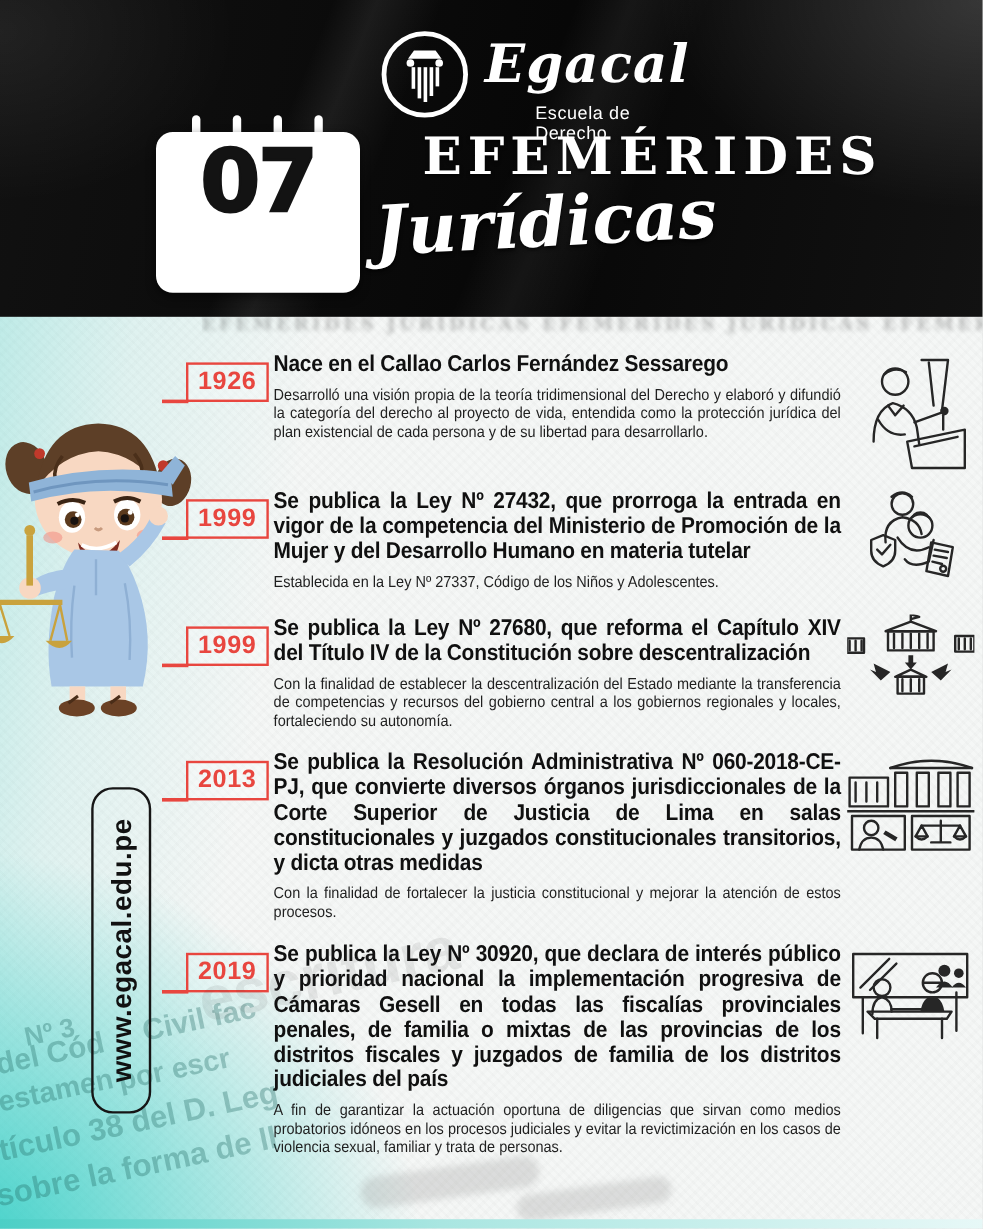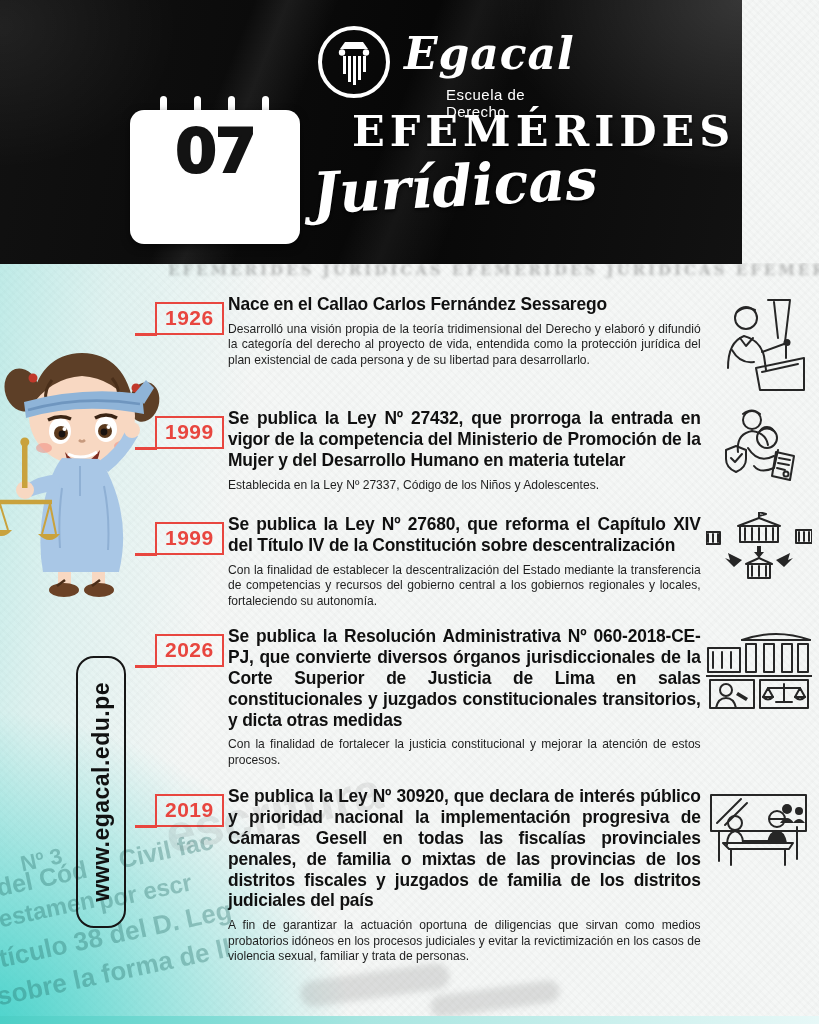--- a/index.html
+++ b/index.html
@@ -8,40 +8,40 @@
     background-color:#f5f7f6;
     font-family:"Liberation Sans",sans-serif;
     background-image:
       radial-gradient(620px 540px at -4% 102%, rgba(44,205,196,0.9), rgba(44,205,196,0) 62%),
       linear-gradient(100deg, rgba(98,214,206,0.45), rgba(98,214,206,0.15) 16%, rgba(98,214,206,0) 32%),
       repeating-linear-gradient(45deg, rgba(0,0,0,0.016) 0 2px, transparent 2px 5px),
       repeating-linear-gradient(-45deg, rgba(0,0,0,0.012) 0 3px, transparent 3px 7px);
   }
   
   .header{
-    position:absolute;left:0;top:0;width:742px;height:264px;
+    position:absolute;left:0;top:0;width:819px;height:264px;
     background:
       radial-gradient(60% 120% at 100% 0%, rgba(255,255,255,0.16), transparent 55%),
       radial-gradient(40% 90% at 0% 10%, rgba(255,255,255,0.07), transparent 60%),
       linear-gradient(112deg, transparent 30%, rgba(255,255,255,0.07) 34%, transparent 40%, transparent 52%, rgba(255,255,255,0.06) 57%, transparent 64%),
       linear-gradient(100deg,#111 0%,#070707 55%,#121212 100%);
   }
   .logo{position:absolute;left:318px;top:26px;display:flex;align-items:flex-start;}
   .logo-circle{width:64px;height:64px;border:4px solid #fff;border-radius:50%;display:flex;align-items:center;justify-content:center;}
   .brand-name{font-family:"DejaVu Serif",serif;font-style:italic;font-weight:bold;color:#fff;font-size:44px;line-height:1;margin-left:14px;margin-top:6px;letter-spacing:1px;}
   .brand-sub{position:absolute;left:128px;top:60px;color:#fff;font-size:15px;letter-spacing:0.5px;}
   .masthead-title{position:absolute;left:318px;top:106px;color:#fff;font-family:"DejaVu Serif",serif;font-weight:bold;font-size:43px;letter-spacing:5px;text-shadow:0 2px 3px rgba(0,0,0,0.7);margin-left:34px;}
   .masthead-sub{position:absolute;left:312px;top:152px;color:#fff;font-family:"DejaVu Serif",serif;font-style:italic;font-weight:bold;font-size:57px;transform:rotate(-3deg);text-shadow:0 2px 3px rgba(0,0,0,0.7);}
   
   .calendar{position:absolute;left:130px;top:96px;width:170px;height:152px;}
   .cal-ring{position:absolute;top:0;width:7px;height:26px;background:#fff;border-radius:4px;}
   .cal-ring::after{content:"";position:absolute;left:-3.5px;bottom:-9px;width:14px;height:14px;background:#fff;border-radius:50%;}
   .cal-card{position:absolute;left:0;top:14px;width:170px;height:134px;border-radius:14px;overflow:hidden;background:#fff;box-shadow:0 3px 8px rgba(0,0,0,0.55);}
   .cal-month{height:48px;background:linear-gradient(180deg,#f48079,#e94a42);display:flex;align-items:center;justify-content:center;color:#fff;font-weight:bold;font-size:28px;letter-spacing:1.5px;padding-top:4px;}
-  .cal-day{height:82px;display:flex;align-items:center;justify-content:center;color:#131313;font-family:"DejaVu Sans",sans-serif;font-weight:bold;font-size:60px;-webkit-text-stroke:2px #131313;letter-spacing:-2px;border-radius:28px;}
+  .cal-day{height:82px;display:flex;align-items:center;justify-content:center;color:#131313;font-family:"DejaVu Sans",sans-serif;font-weight:bold;font-size:72px;-webkit-text-stroke:2px #131313;letter-spacing:-2px;border-radius:28px;}
   
   .ghost-band{position:absolute;left:168px;top:263px;width:651px;height:22px;overflow:hidden;opacity:0.5;}
   .ghost-band span{display:block;white-space:nowrap;font-family:"DejaVu Serif",serif;font-weight:bold;font-size:15px;letter-spacing:3px;color:rgba(25,25,25,0.55);filter:blur(1.6px);transform:translateY(-2px);}
   
   .entry{position:absolute;left:0;width:655px;}
   .year-box{position:absolute;left:155px;top:8px;border:2.5px solid #e8463f;color:#e8463f;font-weight:bold;font-size:21px;padding:2px 8px 3px;letter-spacing:0.5px;background:rgba(255,255,255,0.25);}
   .year-box::after{content:"";position:absolute;left:-22px;bottom:-2.5px;width:22px;height:2.5px;background:#e8463f;}
   .entry-text{margin-left:228px;width:516px;transform:scaleX(0.916);transform-origin:left top;}
   .entry-title{margin:0 0 6px 0;font-size:19px;line-height:1.1;font-weight:bold;color:#101010;letter-spacing:-0.2px;text-align:justify;}
   .entry-body{margin:0;font-size:13.2px;line-height:1.17;color:#1f1f1f;text-align:justify;}
@@ -184,21 +184,21 @@
       <path class="ill" d="M40 52 L53 46 L66 52 Z"></path>
       <rect class="ill" x="42" y="52" width="22" height="14"></rect>
       <path class="ill" d="M46 54 v10 M53 54 v10 M60 54 v10"></path>
       <path class="ill-fill" d="M51 34 h4 v6 h3 l-5 6 l-5 -6 h3 Z"></path>
       <path class="ill-fill" d="M36 48 l-14 -7 l2 7 l-5 -2 l9 9 Z"></path>
       <path class="ill-fill" d="M70 48 l14 -7 l-2 7 l5 -2 l-9 9 Z"></path>
     </svg>
   </div>
 
   <section class="entry" style="top:626px">
-    <div class="year-box"><span>2026</span></div>
+    <div class="year-box"><span>2013</span></div>
     <div class="entry-text">
       <h2 class="entry-title">Se publica la Resolución Administrativa Nº 060-2018-CE-PJ, que convierte diversos órganos jurisdiccionales de la Corte Superior de Justicia de Lima en salas constitucionales y juzgados constitucionales transitorios, y dicta otras medidas</h2>
       <p class="entry-body">Con la finalidad de fortalecer la justicia constitucional y mejorar la atención de estos procesos.</p>
     </div>
   </section>
   <div class="side-icon" style="left:706px;top:628px">
     <svg width="106" height="82" viewBox="0 0 106 82">
       <path class="ill" d="M36 12 Q70 0 104 12"></path>
       <path class="ill" d="M36 12 H104"></path>
       <rect class="ill" x="40" y="16" width="10" height="28"></rect>

